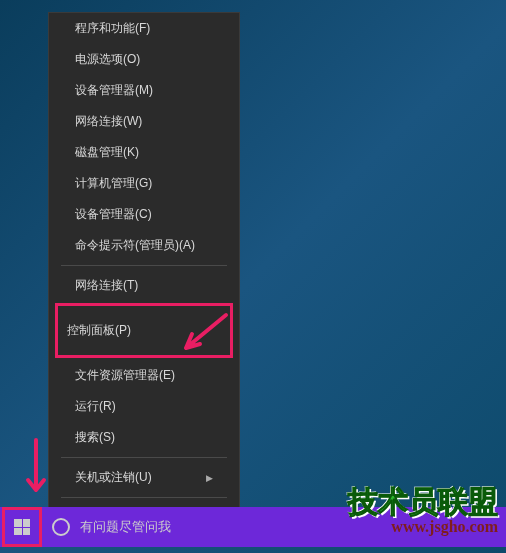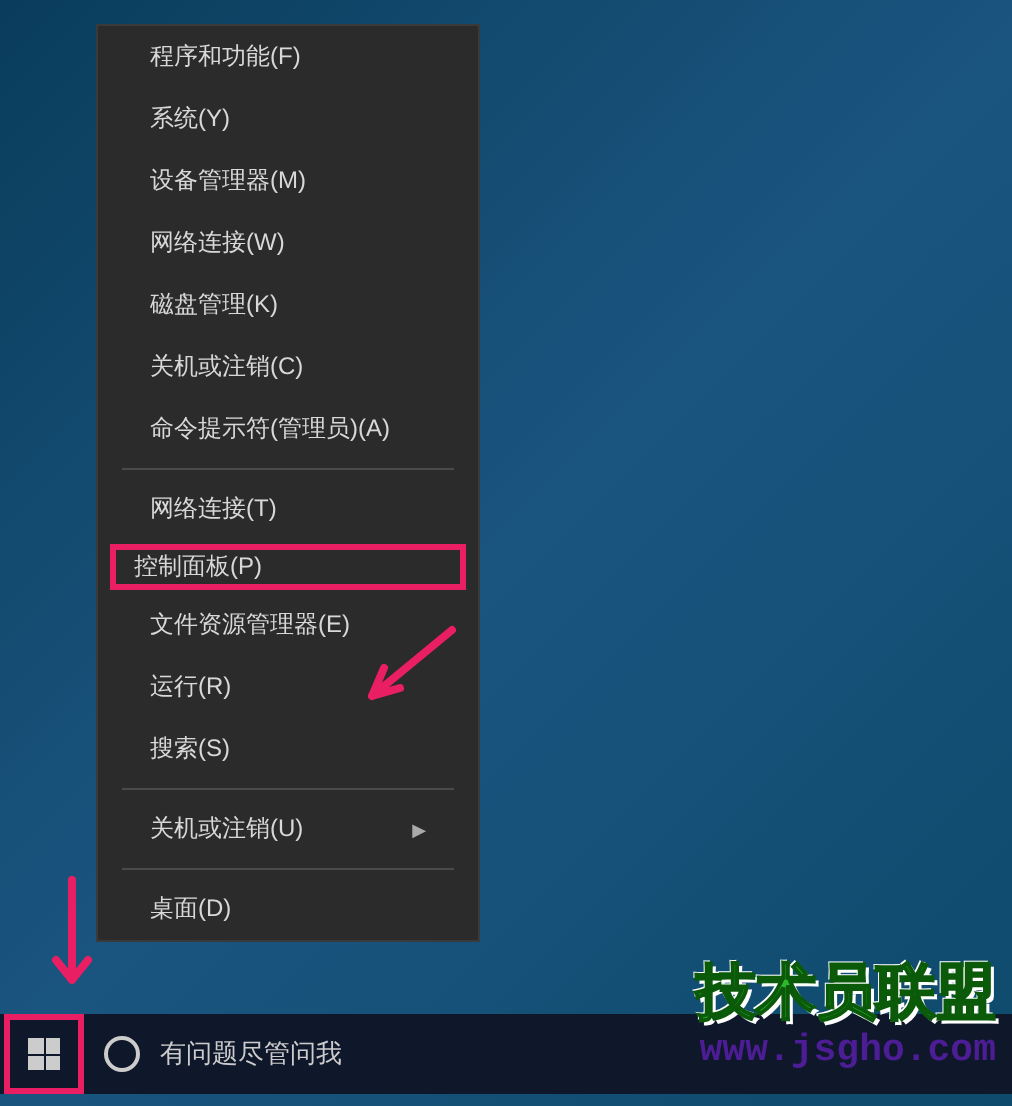--- a/index.html
+++ b/index.html
@@ -26,38 +26,38 @@
       color: #d8d8d8;
       font-size: 12px;
       cursor: pointer;
       display: flex;
       align-items: center;
       justify-content: space-between;
     }
     .menu-item.highlighted {
       border: 3px solid #e91e63;
       margin: 2px 6px;
-      padding: 0 9px;
+      padding: 16px 9px;
     }
     .menu-separator {
       height: 1px;
       background: #4a4a4a;
       margin: 4px 12px;
     }
     .submenu-arrow {
       font-size: 9px;
       color: #aaa;
     }
     .taskbar {
       position: absolute;
       bottom: 6px;
       left: 0;
       width: 100%;
       height: 40px;
-      background: #0f172a;
+      background: #6d28d9;
       display: flex;
       align-items: center;
     }
     .start-button {
       width: 40px;
       height: 40px;
       display: flex;
       align-items: center;
       justify-content: center;
       border: 3px solid #e91e63;
@@ -89,59 +89,62 @@
     .arrow-annotation {
       position: absolute;
       pointer-events: none;
     }
     .arrow1 { left: 16px; top: 435px; }
     .arrow2 { left: 176px; top: 310px; }
     .watermark {
       position: absolute;
       right: 8px;
       bottom: 18px;
-      font-family: Liberation Mono, monospace;
+      font-family: Liberation Serif, serif;
       font-weight: 900;
       font-size: 30px;
       color: #2eb82e;
       -webkit-text-stroke: 1px #0a5a0a;
       text-shadow: 2px 2px 0 #fff, -1px -1px 0 #fff;
       line-height: 1;
     }
     .watermark-url {
-      font-size: 19px;
-      color: #4c1d95;
+      font-size: 16px;
+      color: #7f1d1d;
       text-shadow: none;
       -webkit-text-stroke: 0;
       display: block;
       text-align: right;
       margin-top: 2px;
     }
   </style>
 </head>
 <body>
 
 <div class="context-menu">
   <div class="menu-item">
       <span>程序和功能(F)</span>
     </div>
   <div class="menu-item">
-      <span>系统(Y)</span>
+      <span>电源选项(O)</span>
     </div>
   <div class="menu-item">
       <span>设备管理器(M)</span>
     </div>
   <div class="menu-item">
       <span>网络连接(W)</span>
     </div>
   <div class="menu-item">
       <span>磁盘管理(K)</span>
     </div>
   <div class="menu-item">
-      <span>关机或注销(C)</span>
+      <span>计算机管理(G)</span>
+    </div>
+  <div class="menu-item">
+      <span>设备管理器(C)</span>
     </div>
   <div class="menu-item">
       <span>命令提示符(管理员)(A)</span>
     </div>
   <div class="menu-separator"></div>
   <div class="menu-item">
       <span>网络连接(T)</span>
     </div>
   <div class="menu-item highlighted">
       <span>控制面板(P)</span>

